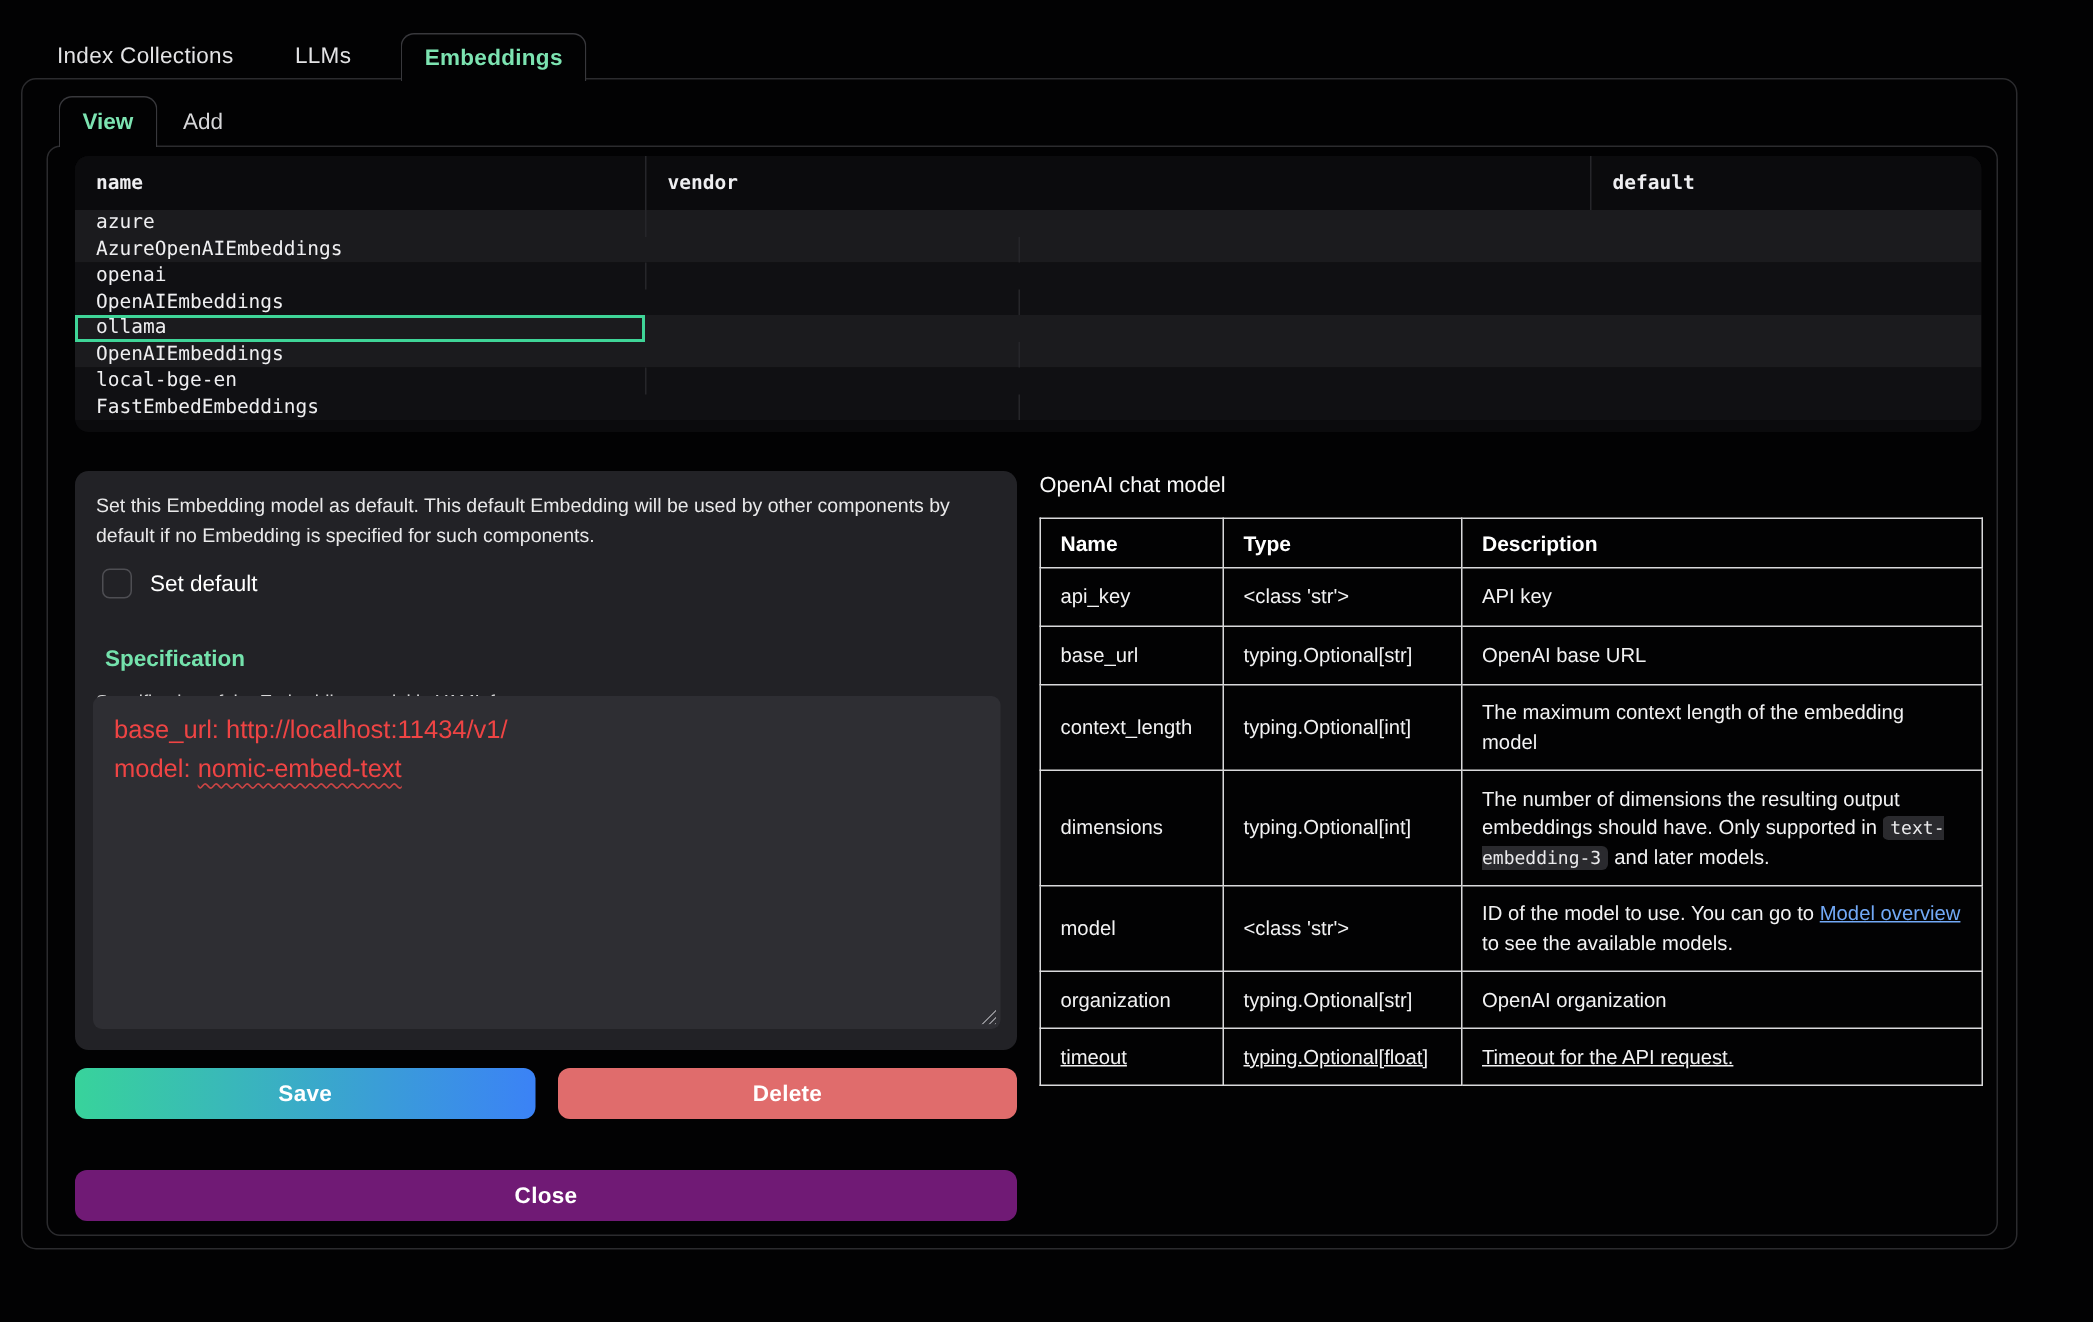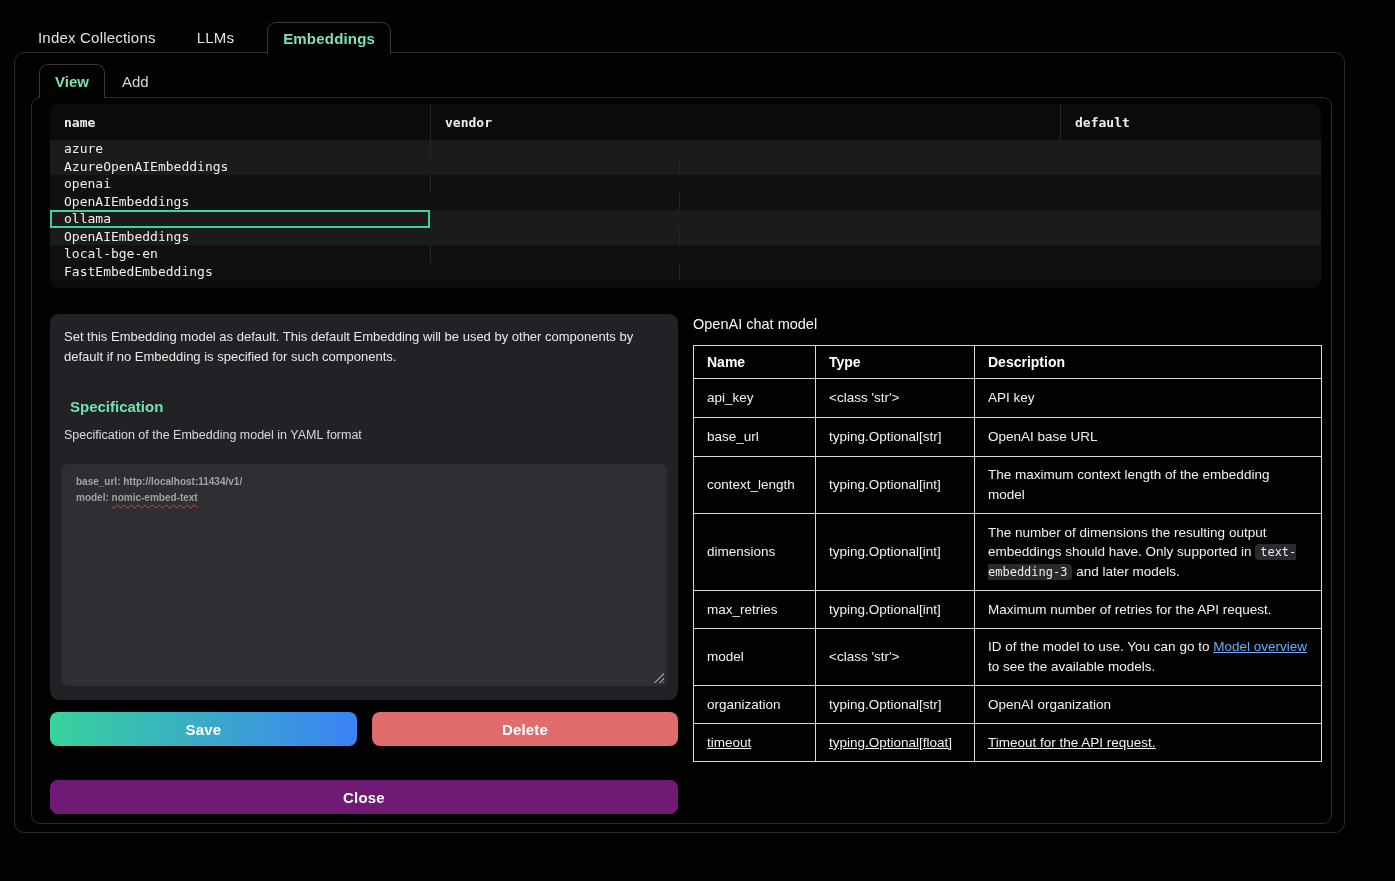--- a/index.html
+++ b/index.html
@@ -50,22 +50,22 @@
   
   .left-panel { position:absolute; left:18px; top:216px; width:628px; height:386px;
                 background:#222226; border-radius:9px; padding:13px 14px; color:#eaeaec; }
   .help-text { font-size:13px; line-height:1.5; color:#e9e9ea; width:600px; }
   .chk-row { display:flex; align-items:center; margin-top:13px; margin-left:4px; }
   .checkbox { width:20px; height:20px; border:1px solid #4e4e53; border-radius:5px; background:transparent; cursor:pointer; }
   .chk-label { font-size:15px; color:#ffffff; margin-left:12px; }
   .spec-heading { margin-top:32px; margin-left:6px; font-size:15px; font-weight:bold; color:#74e2ac; }
   .spec-caption { margin-top:13px; margin-left:0px; font-size:12.5px; color:#d9d9da; }
   .spec-editor { position:absolute; left:12px; top:150px; width:605px; height:222px;
-                 background:#2e2e33; border-radius:6px; padding:10px 14px; font-size:10px;
-                 line-height:1.55; color:#a3a3a3; cursor:text;font-weight:bold; }
+                 background:#2e2e33; border-radius:6px; padding:10px 14px; font-size:17px;
+                 line-height:1.55; color:#ef4444; cursor:text; }
   .squiggle { text-decoration:underline; text-decoration-style:wavy; text-decoration-color:#c44; text-decoration-thickness:1px; text-underline-offset:3px; }
   .resize-handle { position:absolute; right:3px; bottom:3px; width:11px; height:11px; cursor:nwse-resize;
                    background:repeating-linear-gradient(135deg,transparent,transparent 2px,#8b8b90 2px,#8b8b90 3.2px);
                    clip-path:polygon(100% 0,100% 100%,0 100%); }
 
   
   .btn { position:absolute; height:34px; border-radius:8px; display:flex; align-items:center; justify-content:center;
          font-size:15px; font-weight:bold; color:#ffffff; cursor:pointer; letter-spacing:.2px; }
   .btn-save   { left:18px;  top:614px; width:307px; background:linear-gradient(90deg,#38d39b,#3b82f6); }
   .btn-delete { left:340px; top:614px; width:306px; background:#e06c6c; }
@@ -132,20 +132,24 @@
           </div>
           <div class="t-row t-body even">
             <div class="t-cell col-name">local-bge-en</div>
             <div class="t-cell col-vendor">FastEmbedEmbeddings</div>
             <div class="t-cell col-default">false</div>
           </div>
         </div>
 
       <div class="left-panel">
         <div class="help-text">Set this Embedding model as default. This default Embedding will be used by other components by default if no Embedding is specified for such components.</div>
+        <div class="chk-row">
+          <div class="checkbox"></div>
+          <div class="chk-label">Set default</div>
+        </div>
         <div class="spec-heading">Specification</div>
         <div class="spec-caption">Specification of the Embedding model in YAML format</div>
         <div class="spec-editor">
           <div>base_url: http://localhost:11434/v1/</div>
           <div><span>model: </span><span class="squiggle">nomic-embed-text</span></div>
           <div class="resize-handle"></div>
         </div>
       </div>
 
       <div class="btn btn-save">Save</div>
@@ -181,25 +185,20 @@
               <tr class="pr-2">
                 <td>context_length</td>
                 <td>typing.Optional[int]</td>
                 <td><span>The maximum context length of the embedding model</span></td>
               </tr>
               <tr class="pr-3">
                 <td>dimensions</td>
                 <td>typing.Optional[int]</td>
                 <td><span>The number of dimensions the resulting output embeddings should have. Only supported in </span><span class="code-chip">text-embedding-3</span><span> and later models.</span></td>
               </tr>
-              <tr class="pr-4">
-                <td>max_retries</td>
-                <td>typing.Optional[int]</td>
-                <td><span>Maximum number of retries for the API request.</span></td>
-              </tr>
               <tr class="pr-5">
                 <td>model</td>
                 <td>&lt;class 'str'&gt;</td>
                 <td><span>ID of the model to use. You can go to </span><a class="doc-link">Model overview</a><span> to see the available models.</span></td>
               </tr>
               <tr class="pr-6">
                 <td>organization</td>
                 <td>typing.Optional[str]</td>
                 <td><span>OpenAI organization</span></td>
               </tr>

